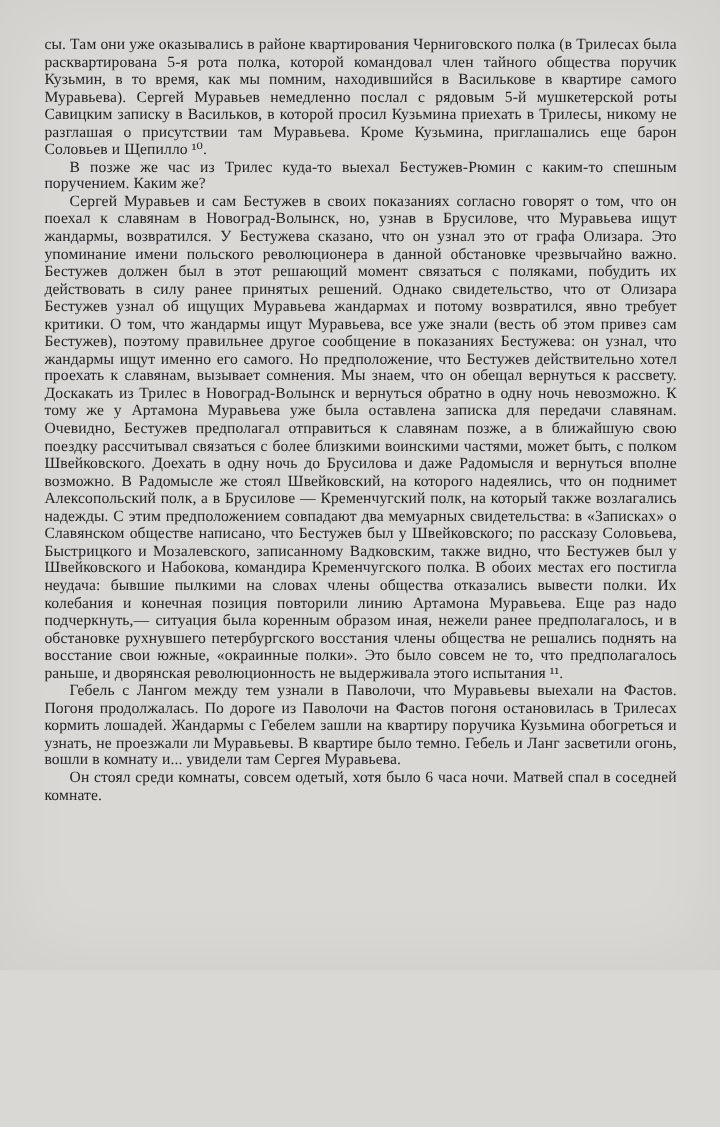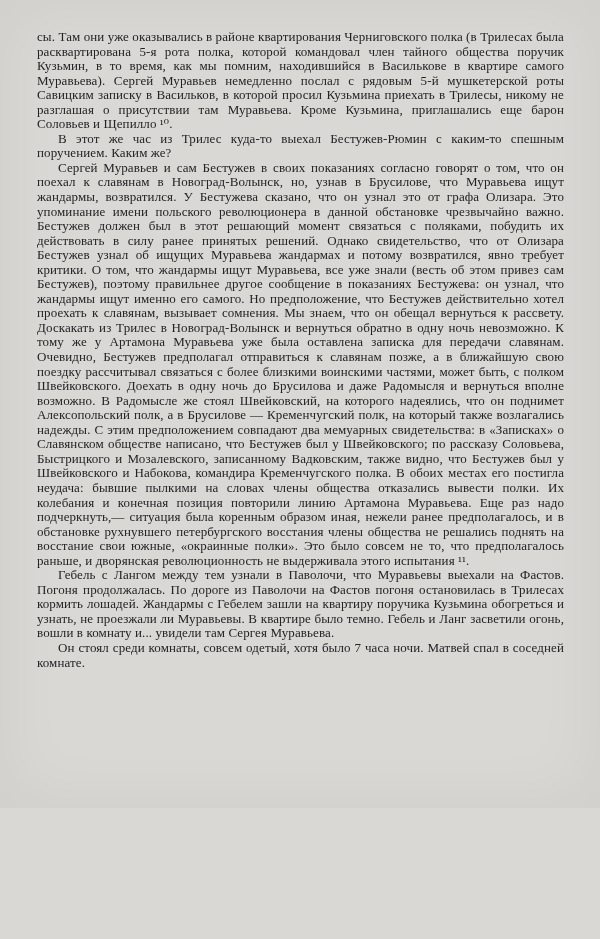--- a/index.html
+++ b/index.html
@@ -50,19 +50,19 @@
     color: #4d7c0f;
     font-family: "Liberation Serif", "DejaVu Serif", serif;
   }
 </style>
 </head>
 <body>
 
 <div class="page">
   <div class="text-block">
     <p class="first">сы. Там они уже оказывались в районе квартирования Черниговского полка (в Трилесах была расквартирована 5-я рота полка, которой командовал член тайного общества поручик Кузьмин, в то время, как мы помним, находившийся в Василькове в квартире самого Муравьева). Сергей Муравьев немедленно послал с рядовым 5-й мушкетерской роты Савицким записку в Васильков, в которой просил Кузьмина приехать в Трилесы, никому не разглашая о присутствии там Муравьева. Кроме Кузьмина, приглашались еще барон Соловьев и Щепилло ¹⁰.</p>
-    <p>В этот же час из Трилес куда-то выехал Бестужев-Рюмин с каким-то спешным поручением. Каким же?</p>
+    <p>В позже же час из Трилес куда-то выехал Бестужев-Рюмин с каким-то спешным поручением. Каким же?</p>
     <p>Сергей Муравьев и сам Бестужев в своих показаниях согласно говорят о том, что он поехал к славянам в Новоград-Волынск, но, узнав в Брусилове, что Муравьева ищут жандармы, возвратился. У Бестужева сказано, что он узнал это от графа Олизара. Это упоминание имени польского революционера в данной обстановке чрезвычайно важно. Бестужев должен был в этот решающий момент связаться с поляками, побудить их действовать в силу ранее принятых решений. Однако свидетельство, что от Олизара Бестужев узнал об ищущих Муравьева жандармах и потому возвратился, явно требует критики. О том, что жандармы ищут Муравьева, все уже знали (весть об этом привез сам Бестужев), поэтому правильнее другое сообщение в показаниях Бестужева: он узнал, что жандармы ищут именно его самого. Но предположение, что Бестужев действительно хотел проехать к славянам, вызывает сомнения. Мы знаем, что он обещал вернуться к рассвету. Доскакать из Трилес в Новоград-Волынск и вернуться обратно в одну ночь невозможно. К тому же у Артамона Муравьева уже была оставлена записка для передачи славянам. Очевидно, Бестужев предполагал отправиться к славянам позже, а в ближайшую свою поездку рассчитывал связаться с более близкими воинскими частями, может быть, с полком Швейковского. Доехать в одну ночь до Брусилова и даже Радомысля и вернуться вполне возможно. В Радомысле же стоял Швейковский, на которого надеялись, что он поднимет Алексопольский полк, а в Брусилове — Кременчугский полк, на который также возлагались надежды. С этим предположением совпадают два мемуарных свидетельства: в «Записках» о Славянском обществе написано, что Бестужев был у Швейковского; по рассказу Соловьева, Быстрицкого и Мозалевского, записанному Вадковским, также видно, что Бестужев был у Швейковского и Набокова, командира Кременчугского полка. В обоих местах его постигла неудача: бывшие пылкими на словах члены общества отказались вывести полки. Их колебания и конечная позиция повторили линию Артамона Муравьева. Еще раз надо подчеркнуть,— ситуация была коренным образом иная, нежели ранее предполагалось, и в обстановке рухнувшего петербургского восстания члены общества не решались поднять на восстание свои южные, «окраинные полки». Это было совсем не то, что предполагалось раньше, и дворянская революционность не выдерживала этого испытания ¹¹.</p>
     <p>Гебель с Лангом между тем узнали в Паволочи, что Муравьевы выехали на Фастов. Погоня продолжалась. По дороге из Паволочи на Фастов погоня остановилась в Трилесах кормить лошадей. Жандармы с Гебелем зашли на квартиру поручика Кузьмина обогреться и узнать, не проезжали ли Муравьевы. В квартире было темно. Гебель и Ланг засветили огонь, вошли в комнату и... увидели там Сергея Муравьева.</p>
-    <p>Он стоял среди комнаты, совсем одетый, хотя было 7 часа ночи. Матвей спал в соседней комнате.</p>
+    <p>Он стоял среди комнаты, совсем одетый, хотя было 6 часа ночи. Матвей спал в соседней комнате.</p>
   </div>
   <div class="page-number">356</div>
 </div>
 
 </body></html>

